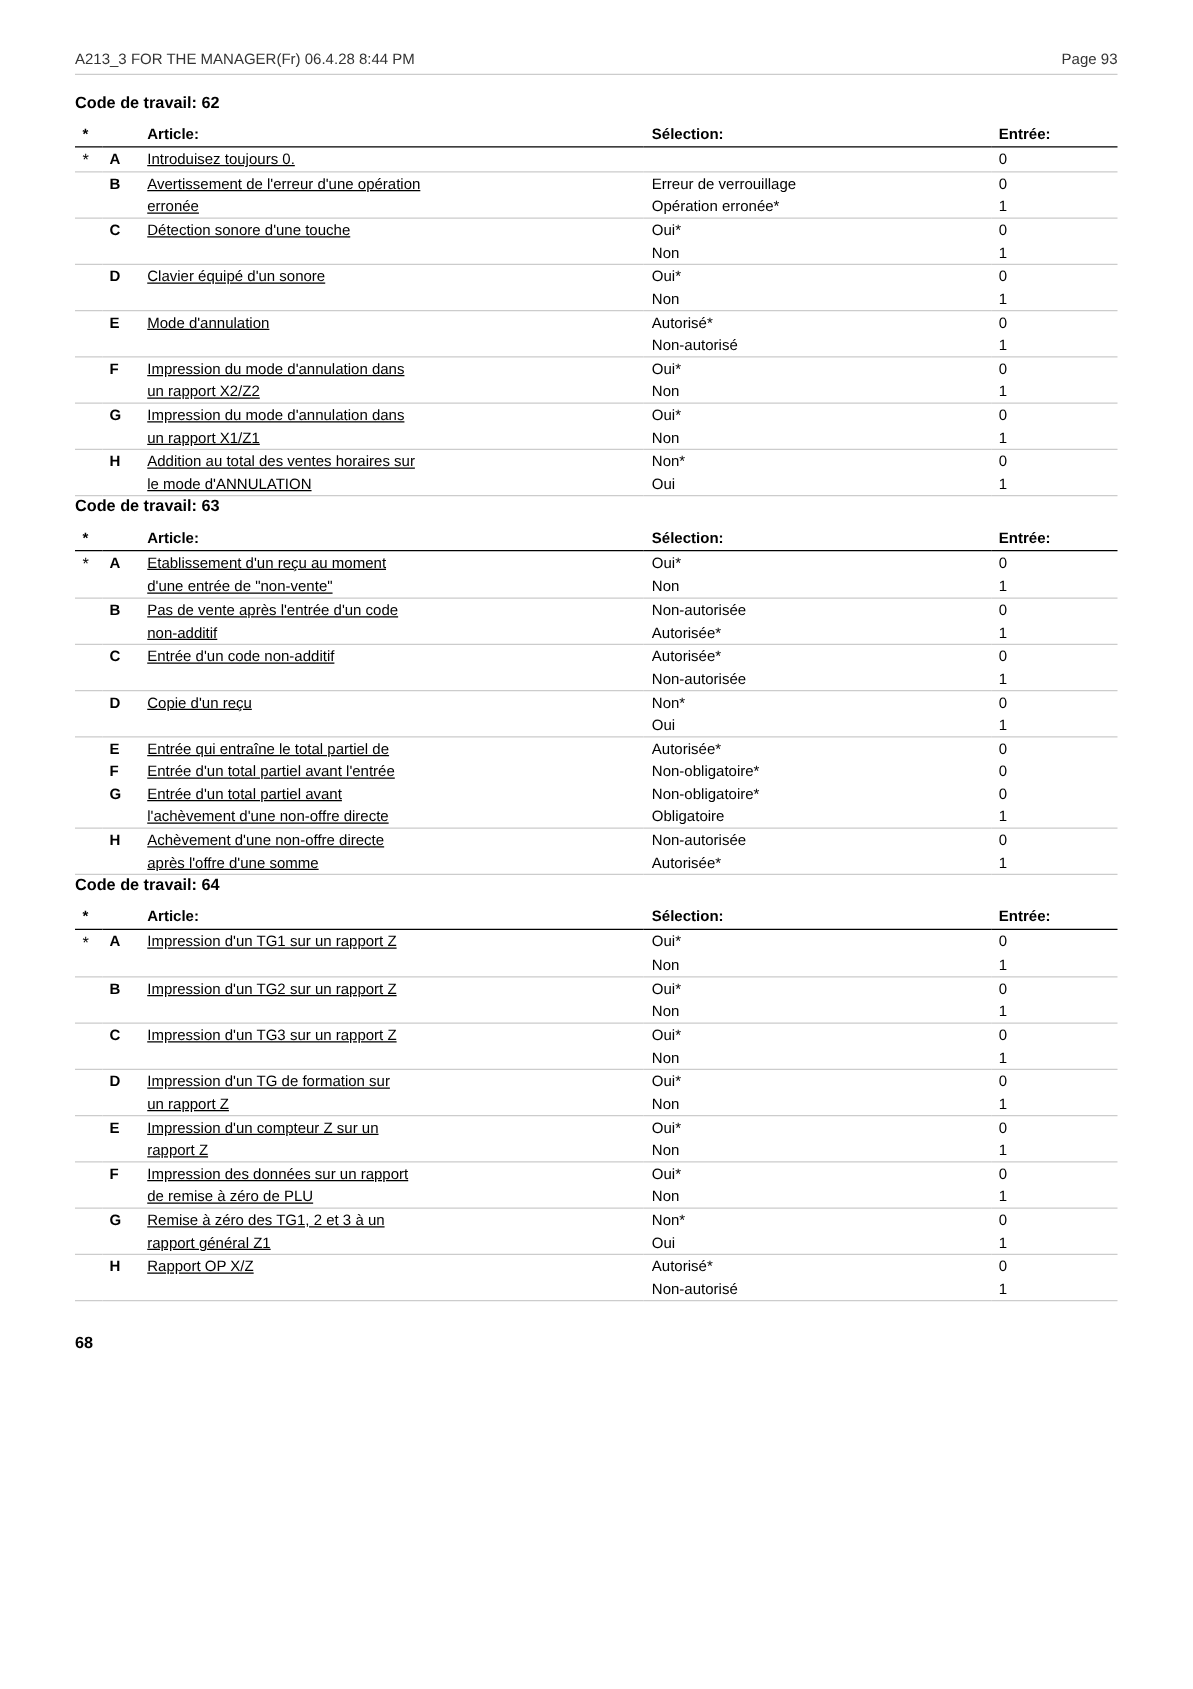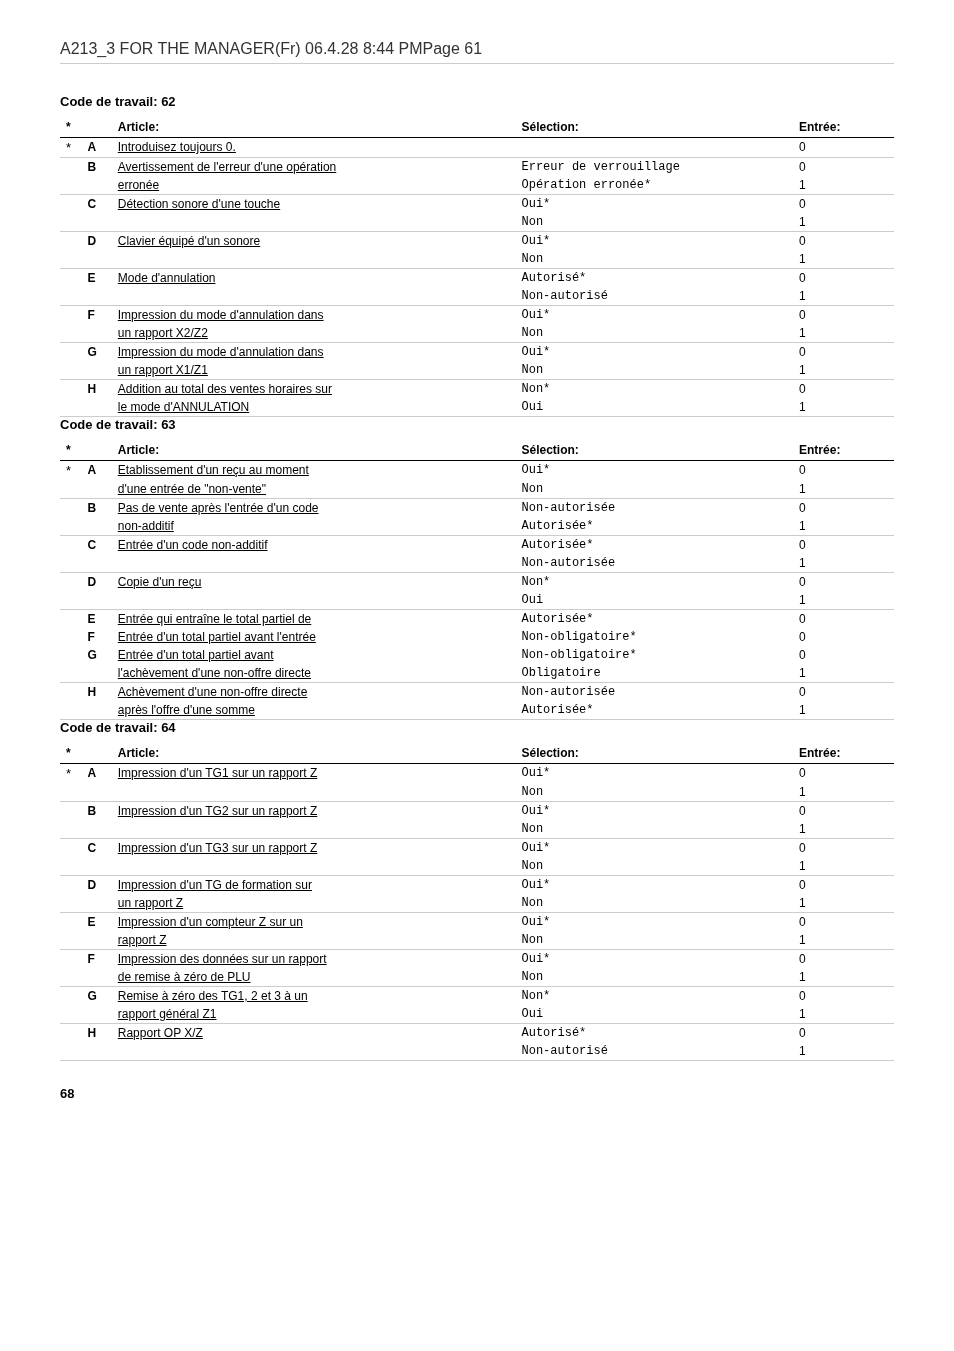--- a/index.html
+++ b/index.html
@@ -7,26 +7,27 @@
       background: #fff;
       font-family: Arial, Helvetica, sans-serif;
       font-size: 12px;
       color: #000;
       width: 954px;
       min-height: 1351px;
       padding: 40px 60px 60px 60px;
     }
 
     .page-header {
-      font-size: 16px;
+      font-size: 12px;
       color: #333;
-      margin-bottom: 30px;
+      margin-bottom: 14px;
       border-bottom: 1px solid #ccc;
       padding-bottom: 5px;
       display: flex;
+      justify-content: space-between;
     }
 
     .section {
     }
 
     .section-title {
       font-weight: bold;
       font-size: 13px;
       margin-bottom: 8px;
     }
@@ -59,21 +60,20 @@
       width: 24px;
     }
 
     td.article-col {
       width: 320px;
       text-decoration: underline;
     }
 
     td.selection-col {
       width: 220px;
-      font-family: Liberation Mono, monospace;
     }
 
     td.entree-col {
       width: 80px;
     }
 
     .star-col {
       width: 14px;
       font-size: 13px;
     }
@@ -82,21 +82,21 @@
       font-weight: bold;
       font-size: 13px;
       margin-top: 25px;
     }
   </style>
 </head>
 <body>
 
 <div class="page-header">
   <span>A213_3  FOR THE MANAGER(Fr)   06.4.28  8:44 PM</span>
-  <span>Page 61</span>
+  <span>Page 93</span>
 </div>
 
 <div id="sections-container">
     <div class="section">
       <div class="section-title">Code de travail: 62</div>
       <table>
         <thead>
           <tr>
             <th class="star-header">*</th>
             <th style="width: 24px;"></th>

